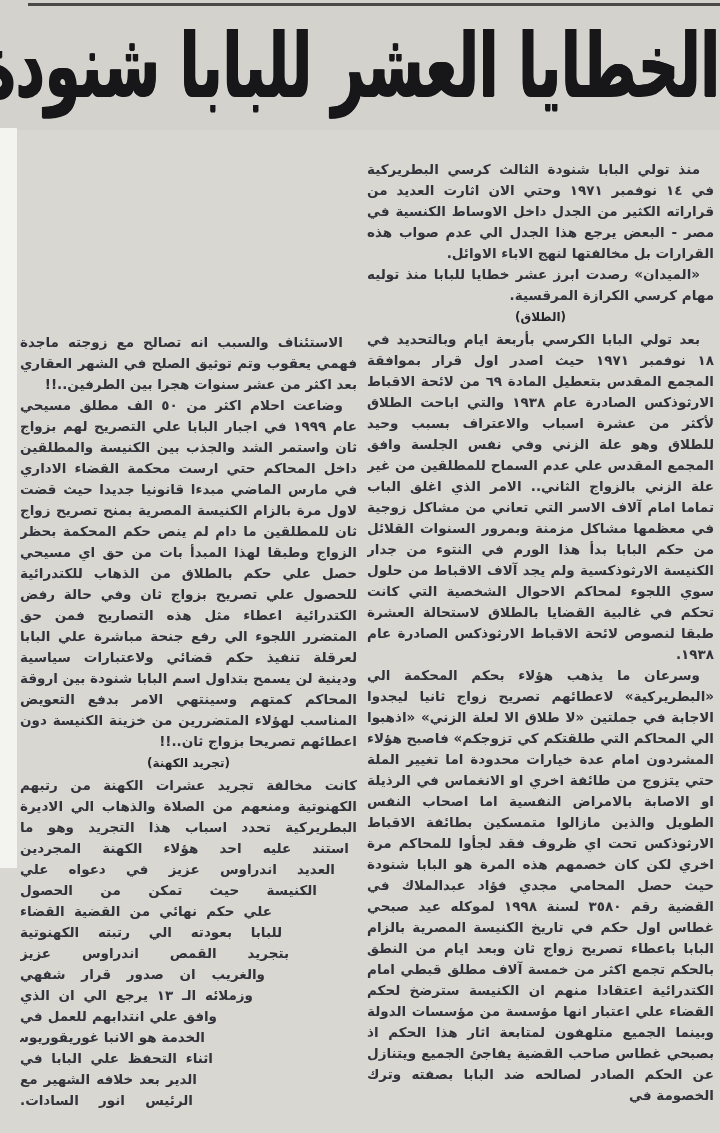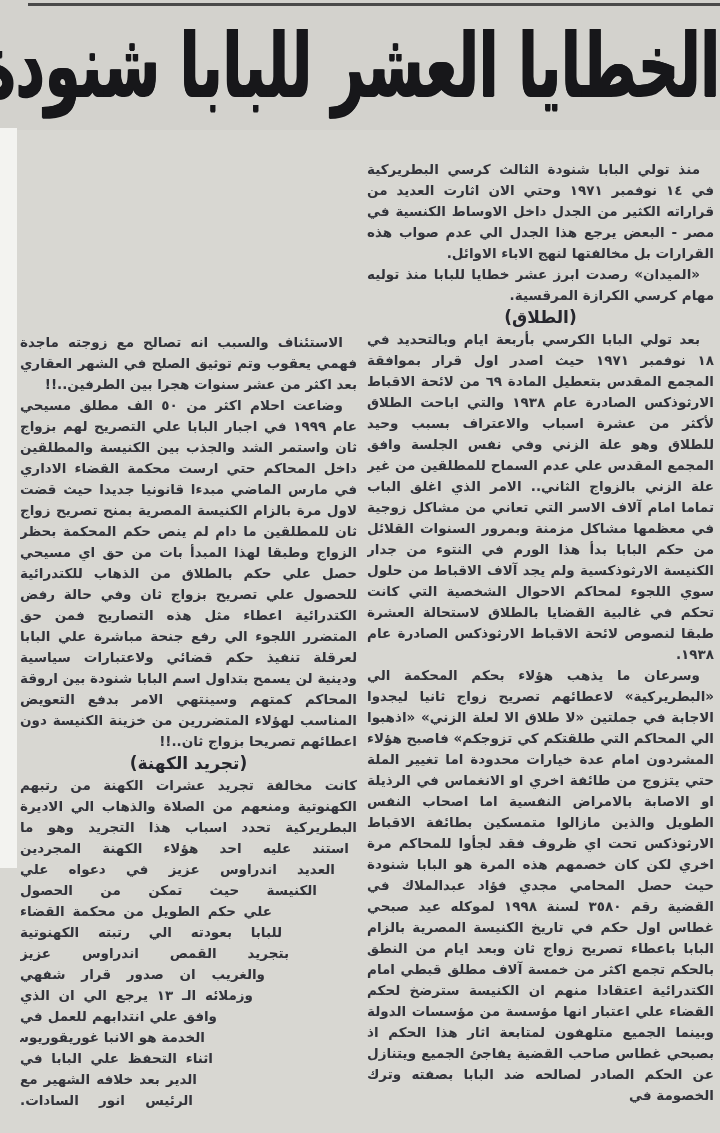--- a/index.html
+++ b/index.html
@@ -45,21 +45,21 @@
     font-size:13.5px;font-weight:bold;
     line-height:21px;
     text-align:justify;
     margin-top:12px;
   }
   .col p{margin:0;text-indent:14px;}
   .col-right{top:147px;right:6px;width:347px;height:975px;overflow:hidden;}
   .col-left{top:320px;right:363px;left:20px;height:800px;overflow:hidden;}
   .subhead{
     margin:1px 0;
-    font-size:17px;font-weight:bold;color:#26272d;
+    font-size:12px;font-weight:bold;color:#26272d;
     text-align:center;text-indent:0;
   }
   
   .stair{direction:rtl;}
   .sline{
     height:21px;overflow:hidden;white-space:nowrap;
     text-align:justify;text-align-last:justify;
   }
   .sline:nth-child(4){padding-right:8px;}
   .sline:nth-child(5){padding-right:22px;}
@@ -100,21 +100,21 @@
     <p>الاستئناف والسبب انه تصالح مع زوجته ماجدة فهمي يعقوب وتم توثيق الصلح في الشهر العقاري بعد اكثر من عشر سنوات هجرا بين الطرفين..!!</p>
     <p>وضاعت احلام اكثر من ٥٠ الف مطلق مسيحي عام ١٩٩٩ في اجبار البابا علي التصريح لهم بزواج ثان واستمر الشد والجذب بين الكنيسة والمطلقين داخل المحاكم حتي ارست محكمة القضاء الاداري في مارس الماضي مبدءا قانونيا جديدا حيث قضت لاول مرة بالزام الكنيسة المصرية بمنح تصريح زواج ثان للمطلقين ما دام لم ينص حكم المحكمة بحظر الزواج وطبقا لهذا المبدأ بات من حق اي مسيحي حصل علي حكم بالطلاق من الذهاب للكتدرائية للحصول علي تصريح بزواج ثان وفي حالة رفض الكتدرائية اعطاء مثل هذه التصاريح فمن حق المتضرر اللجوء الي رفع جنحة مباشرة علي البابا لعرقلة تنفيذ حكم قضائي ولاعتبارات سياسية ودينية لن يسمح بتداول اسم البابا شنودة بين اروقة المحاكم كمتهم وسينتهي الامر بدفع التعويض المناسب لهؤلاء المتضررين من خزينة الكنيسة دون اعطائهم تصريحا بزواج ثان..!!</p>
     <h2 class="subhead">(تجريد الكهنة)</h2>
     <div class="stair">
       <div class="sline">كانت مخالفة تجريد عشرات الكهنة من رتبهم</div>
       <div class="sline">الكهنوتية ومنعهم من الصلاة والذهاب الي الاديرة</div>
       <div class="sline">البطريركية تحدد اسباب هذا التجريد وهو ما</div>
       <div class="sline">استند عليه احد هؤلاء الكهنة المجردين</div>
       <div class="sline">العديد اندراوس عزيز في دعواه علي</div>
       <div class="sline">الكنيسة حيث تمكن من الحصول</div>
-      <div class="sline">علي حكم الطويل من محكمة القضاء</div>
+      <div class="sline">علي حكم نهائي من القضية القضاء</div>
       <div class="sline">للبابا بعودته الي رتبته الكهنوتية</div>
       <div class="sline">بتجريد القمص اندراوس عزيز</div>
       <div class="sline">والغريب ان صدور قرار شفهي</div>
       <div class="sline">وزملائه الـ ١٣ يرجع الي ان الذي</div>
       <div class="sline">وافق علي انتدابهم للعمل في</div>
       <div class="sline">الخدمة هو الانبا غوريقوريوس</div>
       <div class="sline">اثناء التحفظ علي البابا في</div>
       <div class="sline">الدير بعد خلافه الشهير مع</div>
       <div class="sline">الرئيس انور السادات.</div>
     </div>

